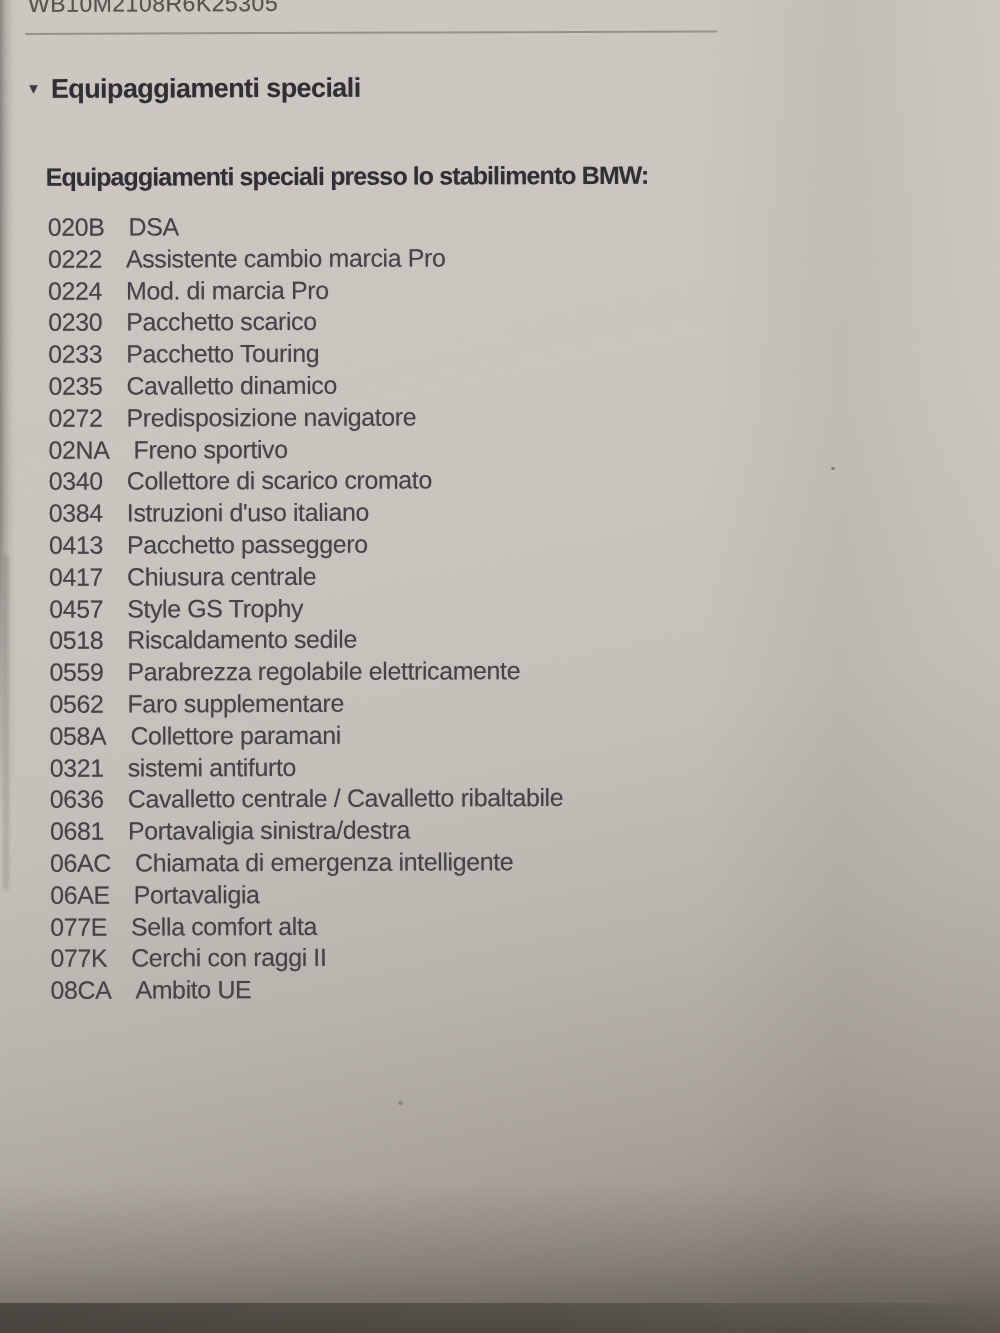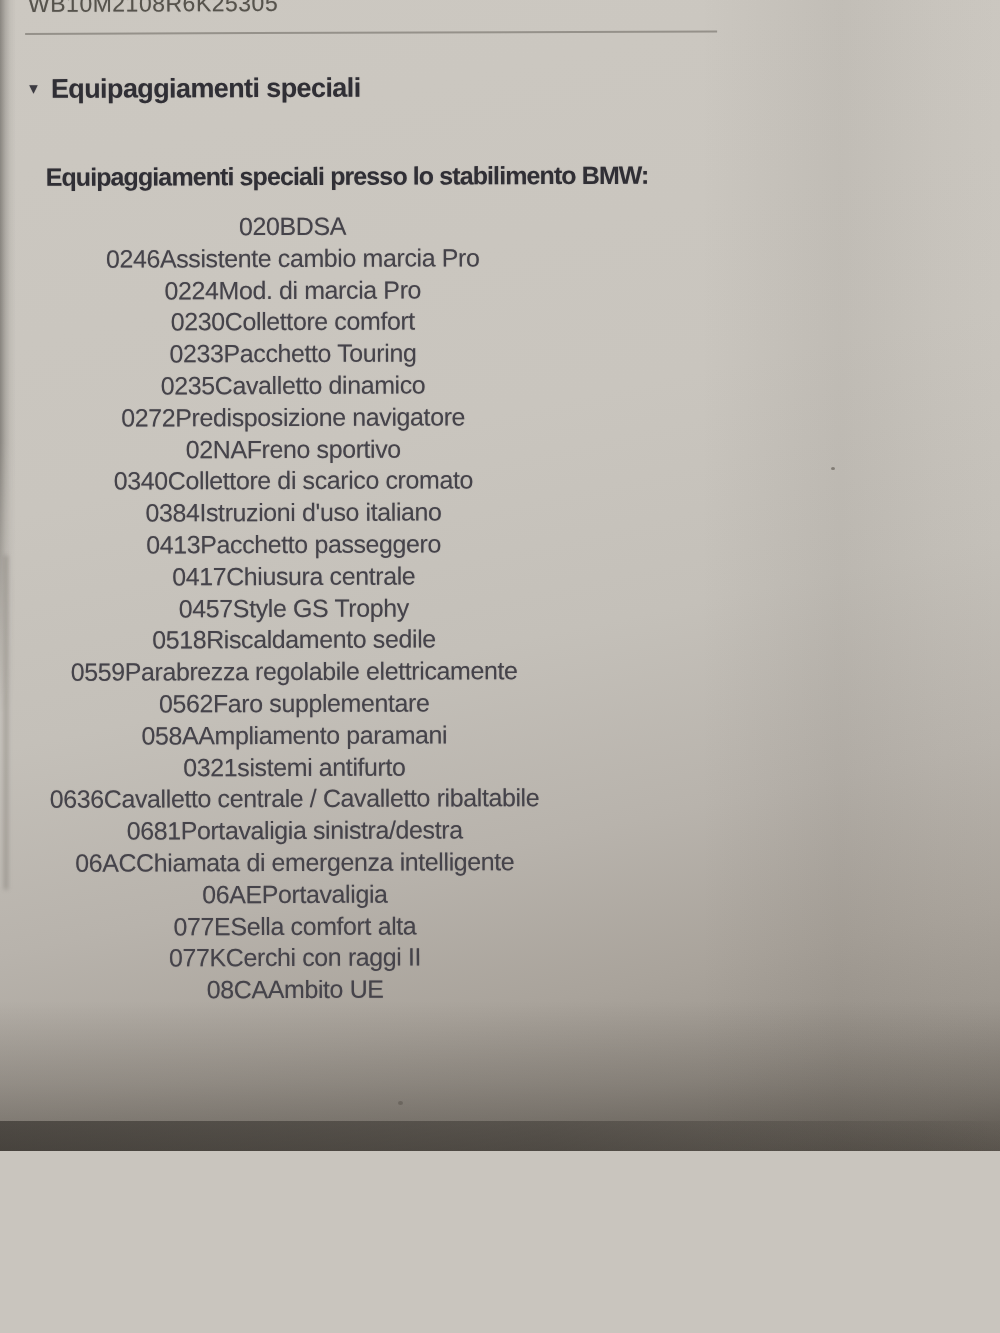--- a/index.html
+++ b/index.html
@@ -10,25 +10,24 @@
     --rule:#95918a;
   }
   html,body{margin:0;padding:0;}
   body{
     width:1000px;height:1333px;overflow:hidden;
     font-family:"Liberation Sans","DejaVu Sans",sans-serif;
     background:var(--paper);
   }
   
   .photo{
-    position:relative;width:1000px;height:1151px;overflow:hidden;
+    position:relative;width:1000px;height:1333px;overflow:hidden;
     background:
       linear-gradient(90deg, rgba(70,64,58,0) 70%, rgba(70,64,58,0.07) 84%, rgba(70,64,58,0.02) 94%, rgba(70,64,58,0) 100%),
       linear-gradient(168deg,#ccc8c1 0%, #c9c5be 38%, #c4c0b9 55%, #b8b3ac 70%, #a9a39b 82%, #9b958d 90%, #8c867e 96%, #7b756d 100%);
-    text-align: center;
   }
   
   .left-edge{
     position:absolute;left:0;top:0;width:16px;height:62%;
     background:linear-gradient(90deg, rgba(45,42,38,0.42) 0px, rgba(45,42,38,0.20) 5px, rgba(45,42,38,0.06) 10px, rgba(45,42,38,0) 16px);
     -webkit-mask-image:linear-gradient(180deg,#000 62%,transparent 100%);
     mask-image:linear-gradient(180deg,#000 62%,transparent 100%);
   }
   
   .crease{
@@ -81,21 +80,21 @@
     font-size:25px;font-weight:bold;letter-spacing:-0.9px;
     color:var(--heading_ink);white-space:nowrap;
   }
   .equipment-list{
     position:absolute;left:47px;top:212px;
   }
   .item{
     height:31.8px;line-height:31.8px;
     font-size:25px;letter-spacing:-0.4px;white-space:nowrap;
   }
-  .item .code{margin-right:0;}
+  .item .code{margin-right:24px;}
 </style>
 </head>
 <body>
 
 <div class="photo">
 
   <div class="content">
 
     <div class="vin">WB10M2108R6K25305</div>
 
@@ -106,27 +105,27 @@
       <span class="section-title">Equipaggiamenti speciali</span>
     </div>
 
     <div class="list-heading">Equipaggiamenti speciali presso lo stabilimento BMW:</div>
 
     <div class="equipment-list">
         <div class="item">
         <span class="code">020B</span><span class="name">DSA</span>
       </div>
         <div class="item">
-        <span class="code">0246</span><span class="name">Assistente cambio marcia Pro</span>
+        <span class="code">0222</span><span class="name">Assistente cambio marcia Pro</span>
       </div>
         <div class="item">
         <span class="code">0224</span><span class="name">Mod. di marcia Pro</span>
       </div>
         <div class="item">
-        <span class="code">0230</span><span class="name">Collettore comfort</span>
+        <span class="code">0230</span><span class="name">Pacchetto scarico</span>
       </div>
         <div class="item">
         <span class="code">0233</span><span class="name">Pacchetto Touring</span>
       </div>
         <div class="item">
         <span class="code">0235</span><span class="name">Cavalletto dinamico</span>
       </div>
         <div class="item">
         <span class="code">0272</span><span class="name">Predisposizione navigatore</span>
       </div>
@@ -151,21 +150,21 @@
         <div class="item">
         <span class="code">0518</span><span class="name">Riscaldamento sedile</span>
       </div>
         <div class="item">
         <span class="code">0559</span><span class="name">Parabrezza regolabile elettricamente</span>
       </div>
         <div class="item">
         <span class="code">0562</span><span class="name">Faro supplementare</span>
       </div>
         <div class="item">
-        <span class="code">058A</span><span class="name">Ampliamento paramani</span>
+        <span class="code">058A</span><span class="name">Collettore paramani</span>
       </div>
         <div class="item">
         <span class="code">0321</span><span class="name">sistemi antifurto</span>
       </div>
         <div class="item">
         <span class="code">0636</span><span class="name">Cavalletto centrale / Cavalletto ribaltabile</span>
       </div>
         <div class="item">
         <span class="code">0681</span><span class="name">Portavaligia sinistra/destra</span>
       </div>

